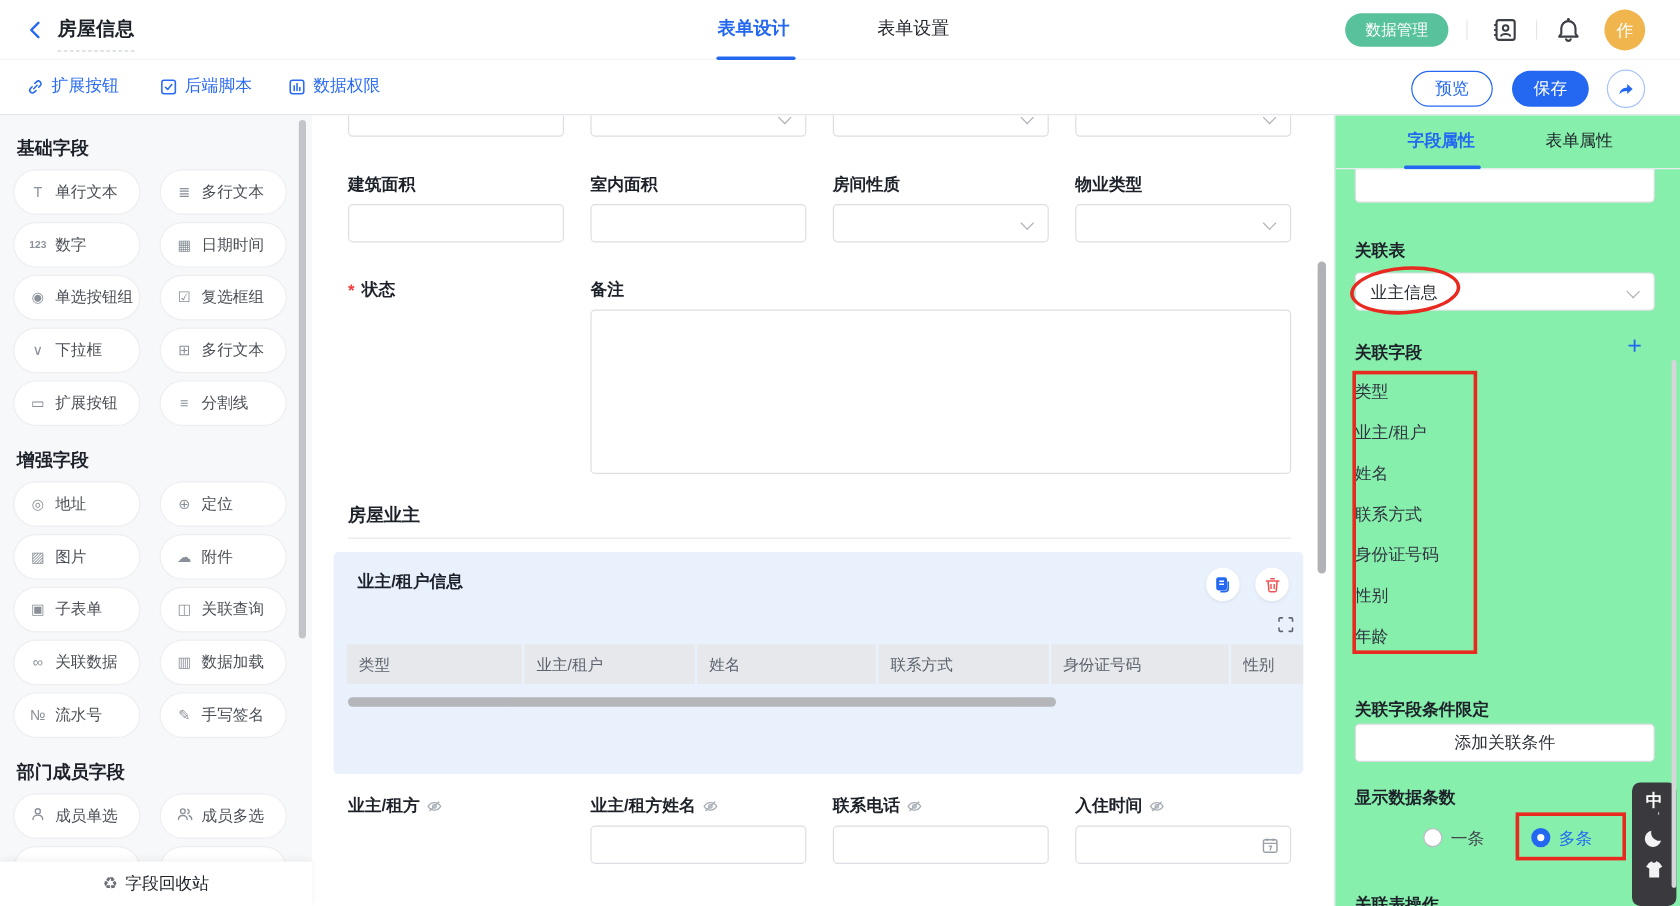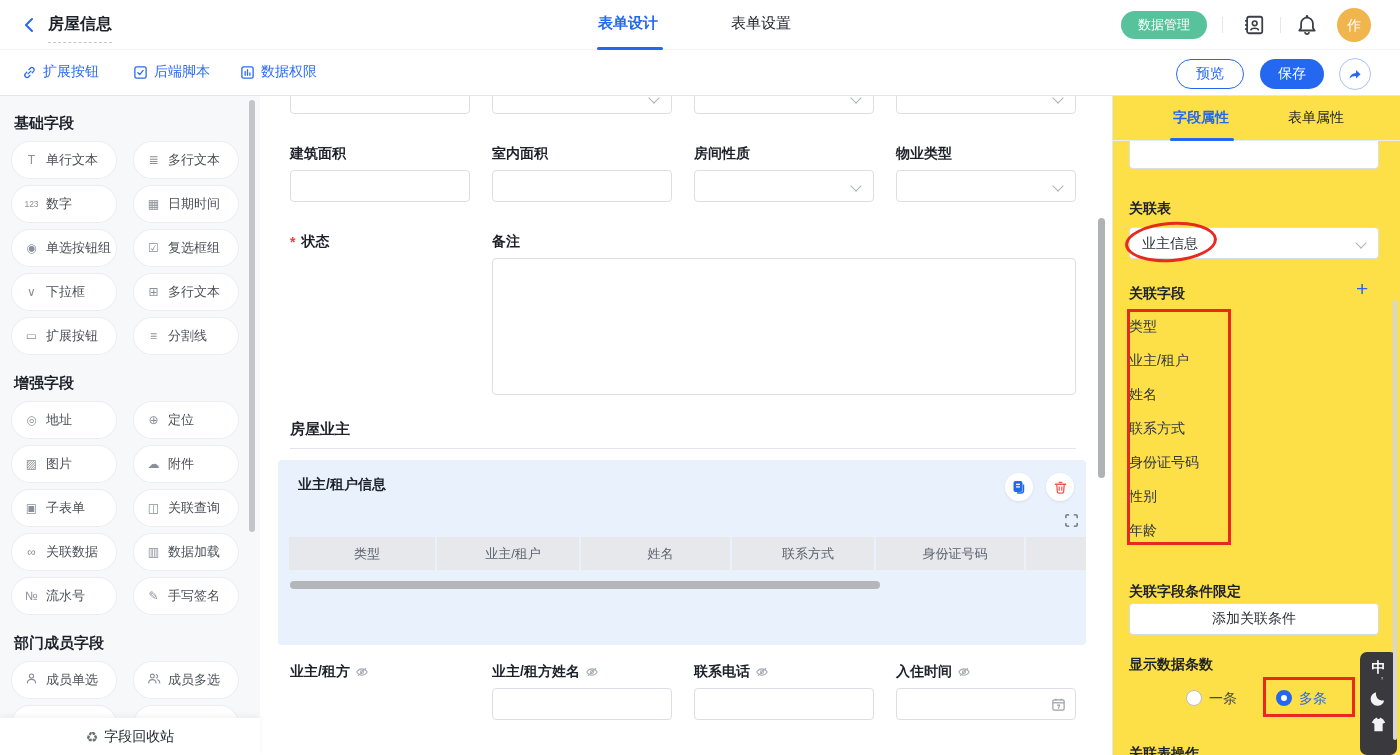--- a/index.html
+++ b/index.html
@@ -24,44 +24,44 @@
   .tlink { position:absolute; top:13px; display:flex; align-items:center; gap:6px; color:#2b6bf3; font-size:14px; cursor:pointer; }
   .btn-outline { position:absolute; left:1176px; top:9px; width:68px; height:30px; border:1px solid #2468f2; color:#2468f2; background:#fff; border-radius:16px; font-size:14px; cursor:pointer; }
   .btn-primary { position:absolute; left:1260px; top:9px; width:64px; height:30px; border:none; color:#fff; background:#2468f2; border-radius:16px; font-size:14px; cursor:pointer; }
   .btn-share { position:absolute; left:1339px; top:8px; width:32px; height:32px; border:1px solid #a9c3f8; background:#fff; border-radius:50%; cursor:pointer; display:flex; align-items:center; justify-content:center; }
 
   
   .sbar { position:absolute; left:0; top:96px; width:302px; height:659px; background:#f7f8fa; border-right:1px solid #e5e6eb; overflow:hidden; }
   .sec-title { position:absolute; left:14px; font-size:15px; font-weight:700; color:#1d2129; }
   .pill { position:absolute; width:104px; height:36px; background:#fff; border-radius:18px; display:flex; align-items:center; gap:7px; padding:0 0 0 12px; font-size:13px; color:#4b5057; cursor:pointer; box-shadow:0 0 0 1px rgba(230,232,236,.6); }
   .pill .gi { color:#8a9099; font-size:12px; width:15px; text-align:center; flex:none; }
-  .gi.num { font-size:8.5px; font-weight:400; letter-spacing:0; }
+  .gi.num { font-size:8.5px; font-weight:700; letter-spacing:0; }
   .sb-scroll { position:absolute; left:249px; top:4px; width:6px; height:432px; background:#c3c5c9; border-radius:3px; }
   .recycle-bar { position:absolute; left:0; top:622px; width:260px; height:37px; background:#fff; box-shadow:0 -2px 6px rgba(0,0,0,.05); display:flex; align-items:center; justify-content:center; gap:6px; font-size:14px; color:#1d2129; cursor:pointer; z-index:5; }
   .recycle-bar .gi { color:#6b7077; font-size:14px; }
 
   
-  .cv { position:absolute; left:260px; top:96px; width:852px; height:659px; background:#fff; overflow:hidden;text-align:center; }
+  .cv { position:absolute; left:260px; top:96px; width:852px; height:659px; background:#fff; overflow:hidden; }
   .fbox { position:absolute; width:180px; height:32px; background:#fff; border:1px solid #dcdee3; border-radius:4px; }
   .flabel { position:absolute; font-size:14px; font-weight:600; color:#1d2129; display:flex; align-items:center; gap:5px; }
   .chev { position:absolute; right:13px; top:11px; width:8px; height:8px; border-right:1.6px solid #aeb2b9; border-bottom:1.6px solid #aeb2b9; transform:rotate(45deg); }
   .req { color:#f23c3c; margin-right:1px; }
   .tag { position:absolute; left:8px; top:5px; height:22px; line-height:22px; padding:0 13px; background:#50c287; color:#fff; font-size:13px; border-radius:11px; }
   .ta { position:absolute; left:232px; top:162px; width:584px; height:137px; background:#fff; border:1px solid #dcdee3; border-radius:4px; }
   .hr { position:absolute; left:30px; top:352px; width:786px; height:1px; background:#e5e6eb; }
   .subform { position:absolute; left:18px; top:364px; width:808px; height:185px; background:#e9f1fc; border-radius:4px; overflow:hidden; }
   .sf-title { position:absolute; left:20px; top:16px; font-size:14px; font-weight:700; color:#1d2129; }
   .circle-btn { position:absolute; top:13px; width:28px; height:28px; border-radius:50%; background:#fff; display:flex; align-items:center; justify-content:center; cursor:pointer; box-shadow:0 1px 3px rgba(0,0,0,.08); }
   .th { position:absolute; top:77px; height:33px; background:#e6e8eb; font-size:13px; color:#5c626e; line-height:33px; padding-left:10px; }
   .sf-scroll { position:absolute; left:12px; top:121px; width:590px; height:8px; border-radius:4px; background:#b4b6ba; cursor:pointer; }
   .dash-input { border:1px dashed #d3d6db !important; display:flex; align-items:center; justify-content:center; color:#b9bdc4; font-size:14px; }
   .cv-scroll { position:absolute; left:838px; top:122px; width:7px; height:260px; background:#b0b2b6; border-radius:4px; }
 
   
-  .pnl { position:absolute; left:1112px; top:96px; width:288px; height:659px; background:#fde047; border-left:1px solid #e5e6eb; overflow:hidden; }
+  .pnl { position:absolute; left:1112px; top:96px; width:288px; height:659px; background:#86efac; border-left:1px solid #e5e6eb; overflow:hidden; }
   .pnl-tabbar { position:absolute; left:0; top:0; width:288px; height:45px; border-bottom:1px solid #eaecef; }
   .pnl-tab { position:absolute; top:13px; font-size:14px; color:#1d2129; cursor:pointer; }
   .pnl-tab.active { color:#2468f2; font-weight:600; }
   .pnl-tab-line { position:absolute; left:57px; top:42px; width:64px; height:3px; background:#2468f2; border-radius:2px; }
   .pc { position:absolute; left:0; top:45px; width:288px; height:614px; overflow:hidden; }
   .plabel { position:absolute; left:16px; font-size:14px; font-weight:700; color:#1d2129; }
   .pbox { position:absolute; left:16px; width:250px; height:32px; border:1px solid #dcdee3; border-radius:4px; background:#fff; }
   .pitem { position:absolute; left:16px; font-size:14px; color:#303540; }
   .ann { position:absolute; border:3px solid #e8291f; pointer-events:none; z-index:25; }
   .radio { position:absolute; width:16px; height:16px; border-radius:50%; background:#fff; }

